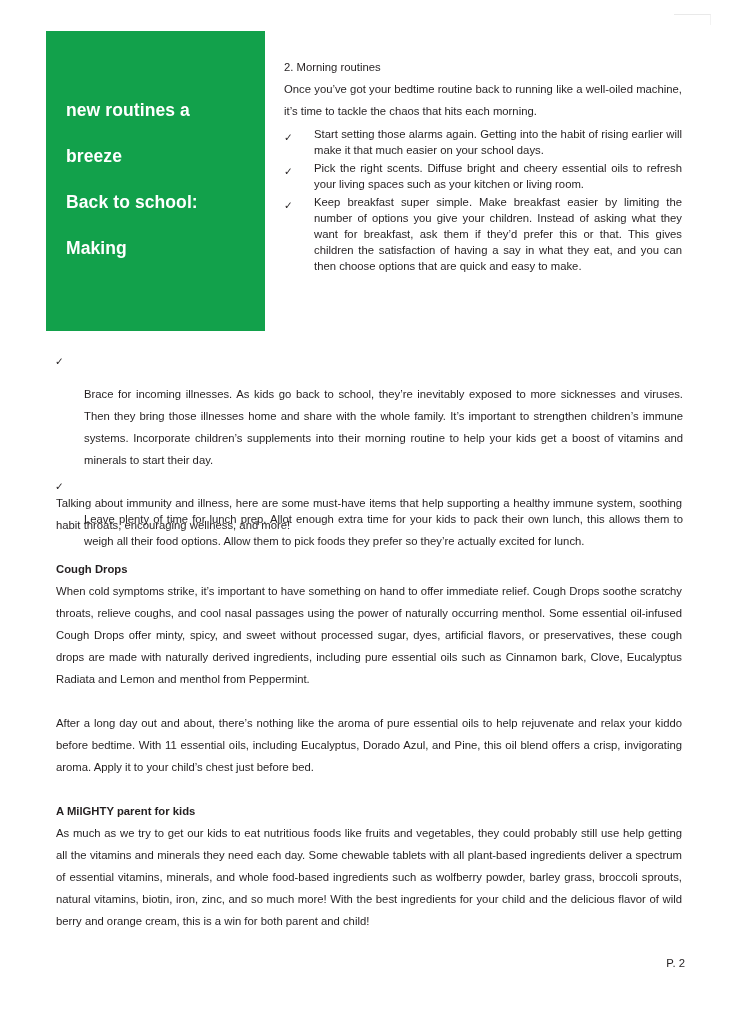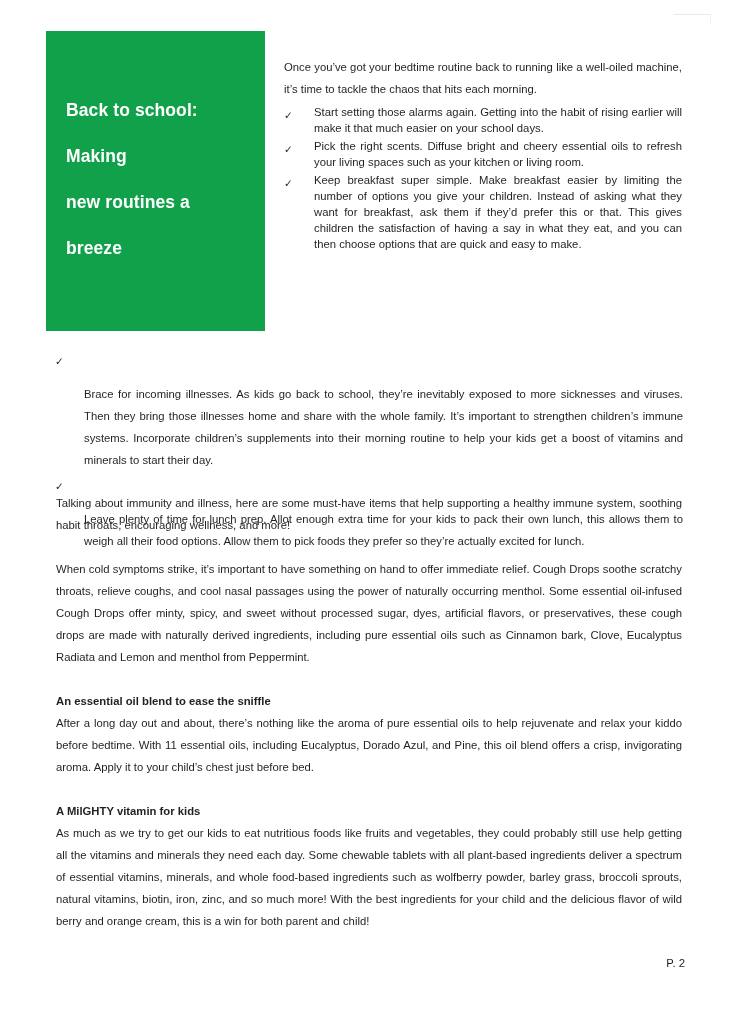--- a/index.html
+++ b/index.html
@@ -153,25 +153,26 @@
   }
 </style>
 </head>
 <body>
 
 <div class="page">
 
   <div class="top-mark"></div>
 
   <div class="title-block">
+    <div class="title-line">new routines a breeze</div>
     <div class="title-line">Back to school: Making</div>
-    <div class="title-line">new routines a breeze</div>
   </div>
 
   <div class="right-col">
+    <div class="rc-heading">2. Morning routines</div>
     <div class="rc-para">Once you’ve got your bedtime routine back to running like a well-oiled machine, it’s time to tackle the chaos that hits each morning.</div>
 
     <div class="rc-list">
       <div class="rc-item">
         <div class="tick">✓</div>
         <div class="txt">Start setting those alarms again. Getting into the habit of rising earlier will make it that much easier on your school days.</div>
       </div>
       <div class="rc-item">
         <div class="tick">✓</div>
         <div class="txt">Pick the right scents. Diffuse bright and cheery essential oils to refresh your living spaces such as your kitchen or living room.</div>
@@ -191,26 +192,26 @@
     <div class="wide-item">
       <div class="tick">✓</div>
       <div class="txt">Leave plenty of time for lunch prep. Allot enough extra time for your kids to pack their own lunch, this allows them to weigh all their food options. Allow them to pick foods they prefer so they’re actually excited for lunch.</div>
     </div>
   </div>
 
   <div class="body-flow">
     <p>Talking about immunity and illness, here are some must-have items that help supporting a healthy immune system, soothing habit throats, encouraging wellness, and more!</p>
     <div class="gap-22"></div>
 
+    <h3>Cough Drops</h3>
     <p>When cold symptoms strike, it’s important to have something on hand to offer immediate relief. Cough Drops soothe scratchy throats, relieve coughs, and cool nasal passages using the power of naturally occurring menthol. Some essential oil-infused Cough Drops offer minty, spicy, and sweet without processed sugar, dyes, artificial flavors, or preservatives, these cough drops are made with naturally derived ingredients, including pure essential oils such as Cinnamon bark, Clove, Eucalyptus Radiata and Lemon and menthol from Peppermint.</p>
     <div class="gap-22"></div>
 
-    <h3>An essential oil blend to ease the sniffle</h3>
     <p>After a long day out and about, there’s nothing like the aroma of pure essential oils to help rejuvenate and relax your kiddo before bedtime. With 11 essential oils, including Eucalyptus, Dorado Azul, and Pine, this oil blend offers a crisp, invigorating aroma. Apply it to your child’s chest just before bed.</p>
     <div class="gap-22"></div>
 
-    <h3>A MilGHTY vitamin for kids</h3>
+    <h3>A MilGHTY parent for kids</h3>
     <p>As much as we try to get our kids to eat nutritious foods like fruits and vegetables, they could probably still use help getting all the vitamins and minerals they need each day. Some chewable tablets with all plant-based ingredients deliver a spectrum of essential vitamins, minerals, and whole food-based ingredients such as wolfberry powder, barley grass, broccoli sprouts, natural vitamins, biotin, iron, zinc, and so much more! With the best ingredients for your child and the delicious flavor of wild berry and orange cream, this is a win for both parent and child!</p>
   </div>
 
   <div class="footer">P. 2</div>
 
 </div>
 
 </body></html>

